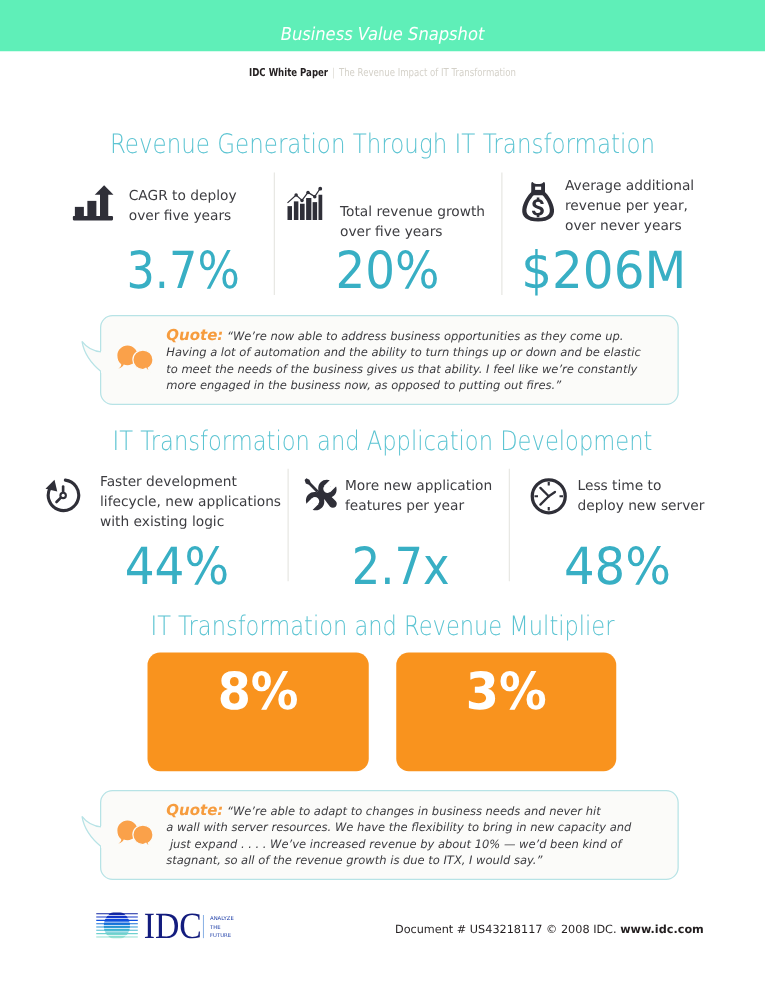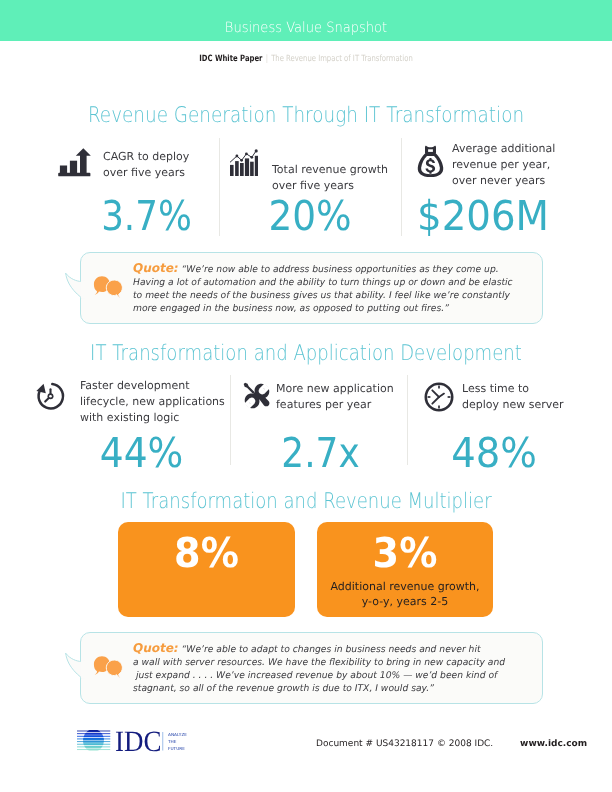--- a/index.html
+++ b/index.html
@@ -2,21 +2,21 @@
 <html><head>
 <meta charset="utf-8">
 <style>
   html,body{margin:0;padding:0;}
   body{width:612px;height:792px;background:#fff;opacity:.9999;
        font-family:"DejaVu Sans",sans-serif;position:relative;overflow:hidden;
        -webkit-font-smoothing:antialiased;text-rendering:geometricPrecision;}
   .abs{position:absolute;}
 
   
-  .banner{left:0;top:0;width:612px;height:41px;background:#5FEFB8;}
+  .banner{left:0;top:0;width:612px;height:41px;background:#5FEFB8;font-style:italic;}
   .banner-title{left:0;top:20px;width:612px;text-align:center;color:#fff;
                 font-size:14.2px;font-weight:200;transform-origin:center top;transform:scaleX(.92);}
 
   
   .subhead{left:0;top:54px;width:612px;text-align:center;font-size:8.7px;color:#231f20;
            white-space:nowrap;transform-origin:center top;transform:scaleX(.79);}
   .subhead b{font-weight:bold;}
   .subhead .sep{color:#dedbd4;margin:0 4px;}
   .subhead .sub{color:#d4d1c9;}
 
@@ -39,21 +39,21 @@
   .qtext{font-size:9.2px;line-height:13.1px;color:#3c3c40;font-style:italic;white-space:pre;}
 
   
   .obox{background:#F9931E;border-radius:10px;text-align:center;}
   .obox .n{color:#fff;font-size:41px;font-weight:bold;line-height:1;
            transform-origin:center top;transform:scaleX(.93);}
   .obox .t{color:#231f20;font-size:11px;line-height:15px;white-space:pre-line;}
 
   
   .foot-txt{font-size:9px;color:#231f20;white-space:nowrap;}
-  .foot-txt b{font-weight:bold;margin-left:24px;}
+  .foot-txt b{font-weight:bold;}
 </style>
 </head>
 <body>
 
 <div class="abs banner">
   <div class="abs banner-title">Business Value Snapshot</div>
 </div>
 
 <div class="abs subhead"><b>IDC White Paper</b><span class="sep">|</span><span class="sub">The Revenue Impact of IT Transformation</span></div>
 
@@ -186,22 +186,20 @@
 deploy new server</div>
 <div class="abs bignum" style="left:415px;top:429px;width:158px;text-align:center;transform:scaleX(.94)">48%</div>
 
 <div class="abs sect-title" style="top:489px;transform:scaleX(.839)">IT Transformation and Revenue Multiplier</div>
 
 <div class="abs obox" style="left:118px;top:522px;width:177px;height:95px">
   <div class="n" style="margin-top:11px">8%</div>
 </div>
 <div class="abs obox" style="left:317px;top:522px;width:176px;height:95px">
   <div class="n" style="margin-top:11px">3%</div>
-  <div class="t" style="margin-top:5px">Additional revenue growth,
-y-o-y, years 2-5</div>
 </div>
 
 <div class="abs qbox" style="left:80px;top:632px;width:461px;height:70px"></div>
 <svg class="abs qtail" style="left:62px;top:648px" width="24" height="36" viewBox="0 0 24 36">
   <path d="M19.5 13.6 C14.5 13.2 8.0 11.0 3.6 5.1 C4.6 11.3 7.0 19.8 19.5 29.8" fill="#fbfbf9" stroke="#b7e3e6" stroke-width="1"></path>
   <rect x="18.8" y="12.8" width="5" height="17.6" fill="#fbfbf9"></rect>
 </svg>
 <div class="abs qtext" style="left:133px;top:641.5px;width:400px"><span class="qlabel">Quote:</span> <span>“We’re able to adapt to changes in business needs and never hit</span><br><span>a wall with server resources. We have the flexibility to bring in new capacity and</span><br><span> just expand . . . . We’ve increased revenue by about 10% — we’d been kind of</span><br><span>stagnant, so all of the revenue growth is due to ITX, I would say.”</span></div>
 <svg class="abs" style="left:93px;top:655px" width="30" height="24" viewBox="0 0 30 24">
   <g fill="#FAA14A">

